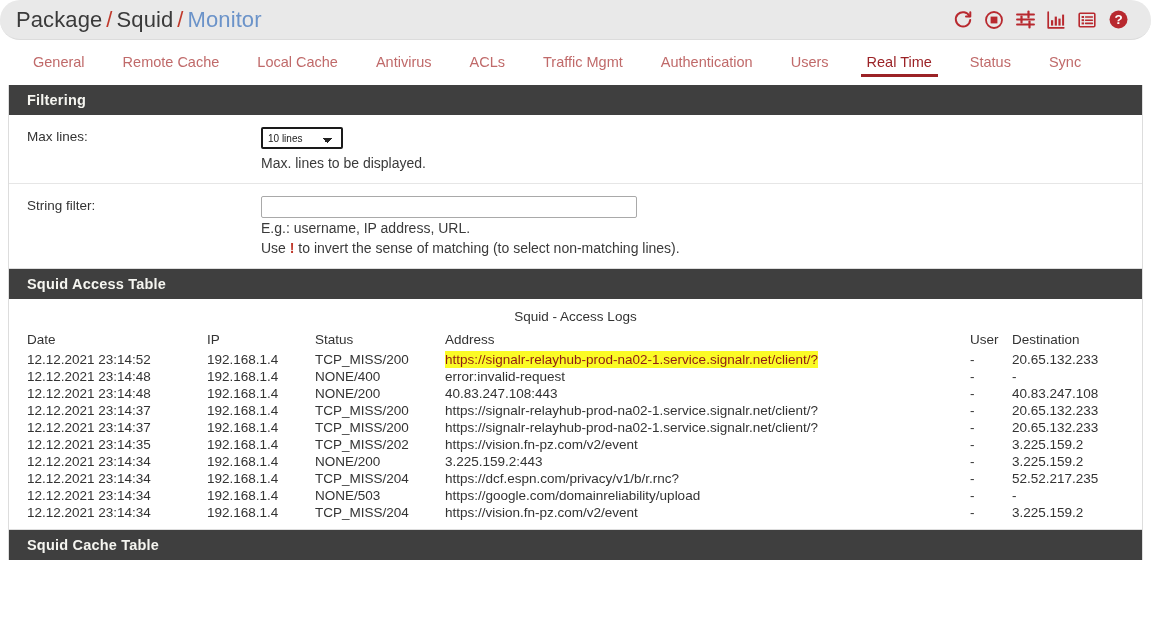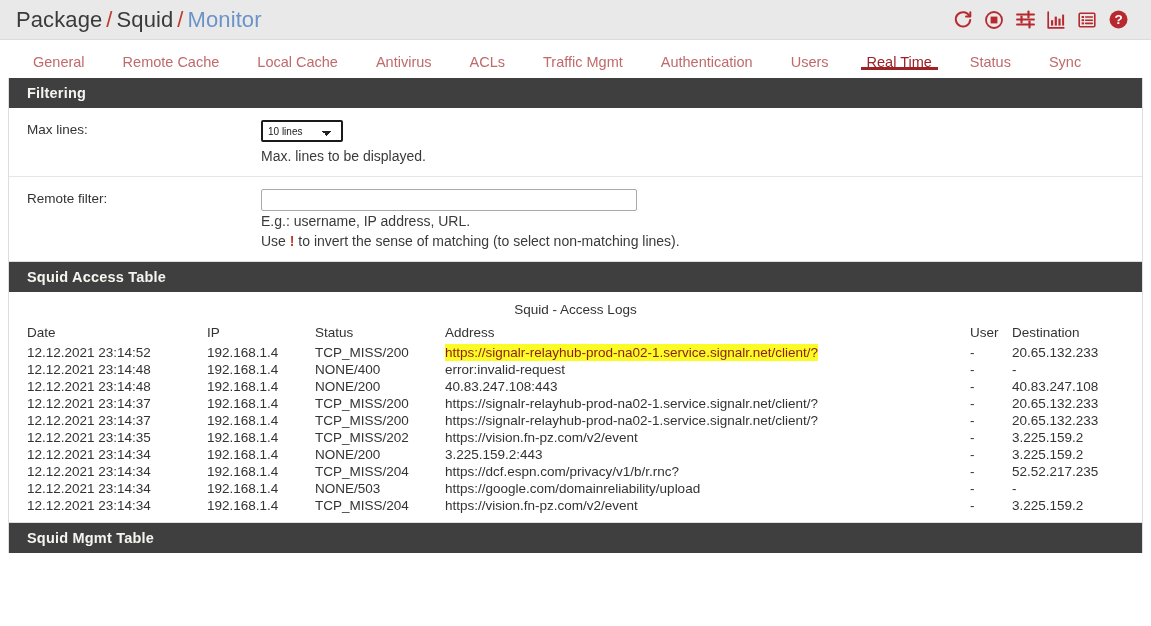--- a/index.html
+++ b/index.html
@@ -20,20 +20,21 @@
   
   .topbar {
     height: 40px;
     background: #e9e9e9;
     border-bottom: 1px solid #dcdcdc;
     display: flex;
     align-items: center;
     padding: 0 12px 0 16px;
     box-sizing: border-box;
     position: relative;
+    border-radius: 20px;
   }
   .breadcrumb {
     font-size: 22px;
     font-weight: 400;
     color: #3a3a3a;
     letter-spacing: 0.1px;
     white-space: nowrap;
   }
   .breadcrumb .sep {
     color: #c0392b;
@@ -55,21 +56,21 @@
     display: inline-flex;
     align-items: center;
     justify-content: center;
     color: #b8292f;
     cursor: pointer;
   }
   .topbar-icons svg { display: block; }
 
   
   .navtabs {
-    height: 38px;
+    height: 45px;
     background: #ffffff;
     display: flex;
     align-items: stretch;
     padding-left: 14px;
     box-sizing: border-box;
     border-bottom: 1px solid #ffffff;
   }
   .navtab {
     display: flex;
     align-items: flex-start;
@@ -335,21 +336,21 @@
 
     <div class="form-row">
       <div class="form-label">Max lines:</div>
       <div class="form-control">
         <select class="maxlines"><option>10 lines</option><option>20 lines</option><option>50 lines</option><option>100 lines</option><option>200 lines</option><option>500 lines</option></select>
         <div class="help-text">Max. lines to be displayed.</div>
       </div>
     </div>
 
     <div class="form-row">
-      <div class="form-label">Remote filter:</div>
+      <div class="form-label">String filter:</div>
       <div class="form-control">
         <input type="text" class="stringfilter" placeholder="" style="">
         <div class="help-text" style="margin-top:1px">E.g.: username, IP address, URL.</div>
         <div class="help-text" style="margin-top:1px"><span>Use </span><span class="bang">!</span><span> to invert the sense of matching (to select non-matching lines).</span></div>
       </div>
     </div>
 
   </div>
 </div>
 
@@ -449,13 +450,13 @@
               <td class="c-addr">https://vision.fn-pz.com/v2/event</td>
               <td class="c-user">-</td>
               <td class="c-dest">3.225.159.2</td>
             </tr>
           </tbody>
       </table>
     </div>
   </div>
 </div>
 
-<div class="bottom-heading">Squid Mgmt Table</div>
+<div class="bottom-heading">Squid Cache Table</div>
 
 </body></html>

